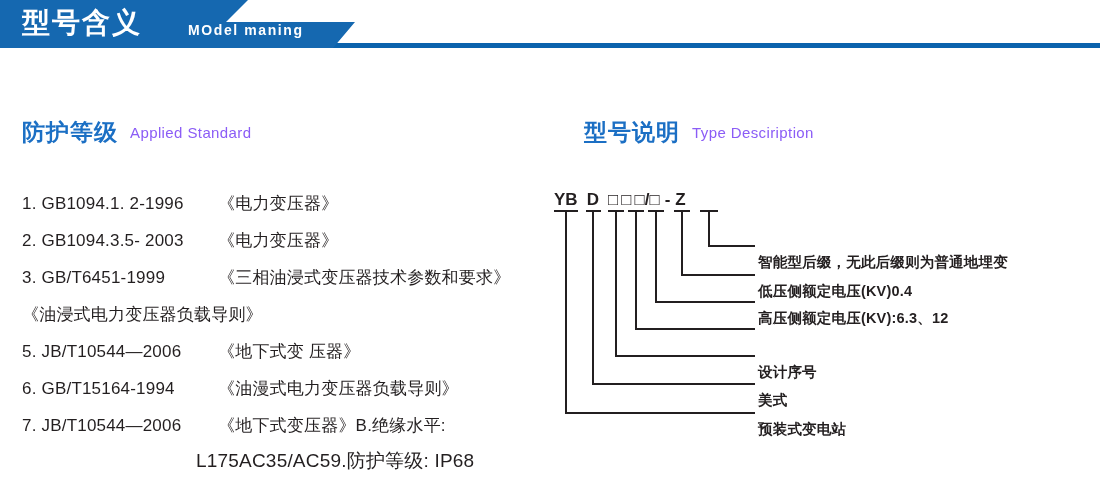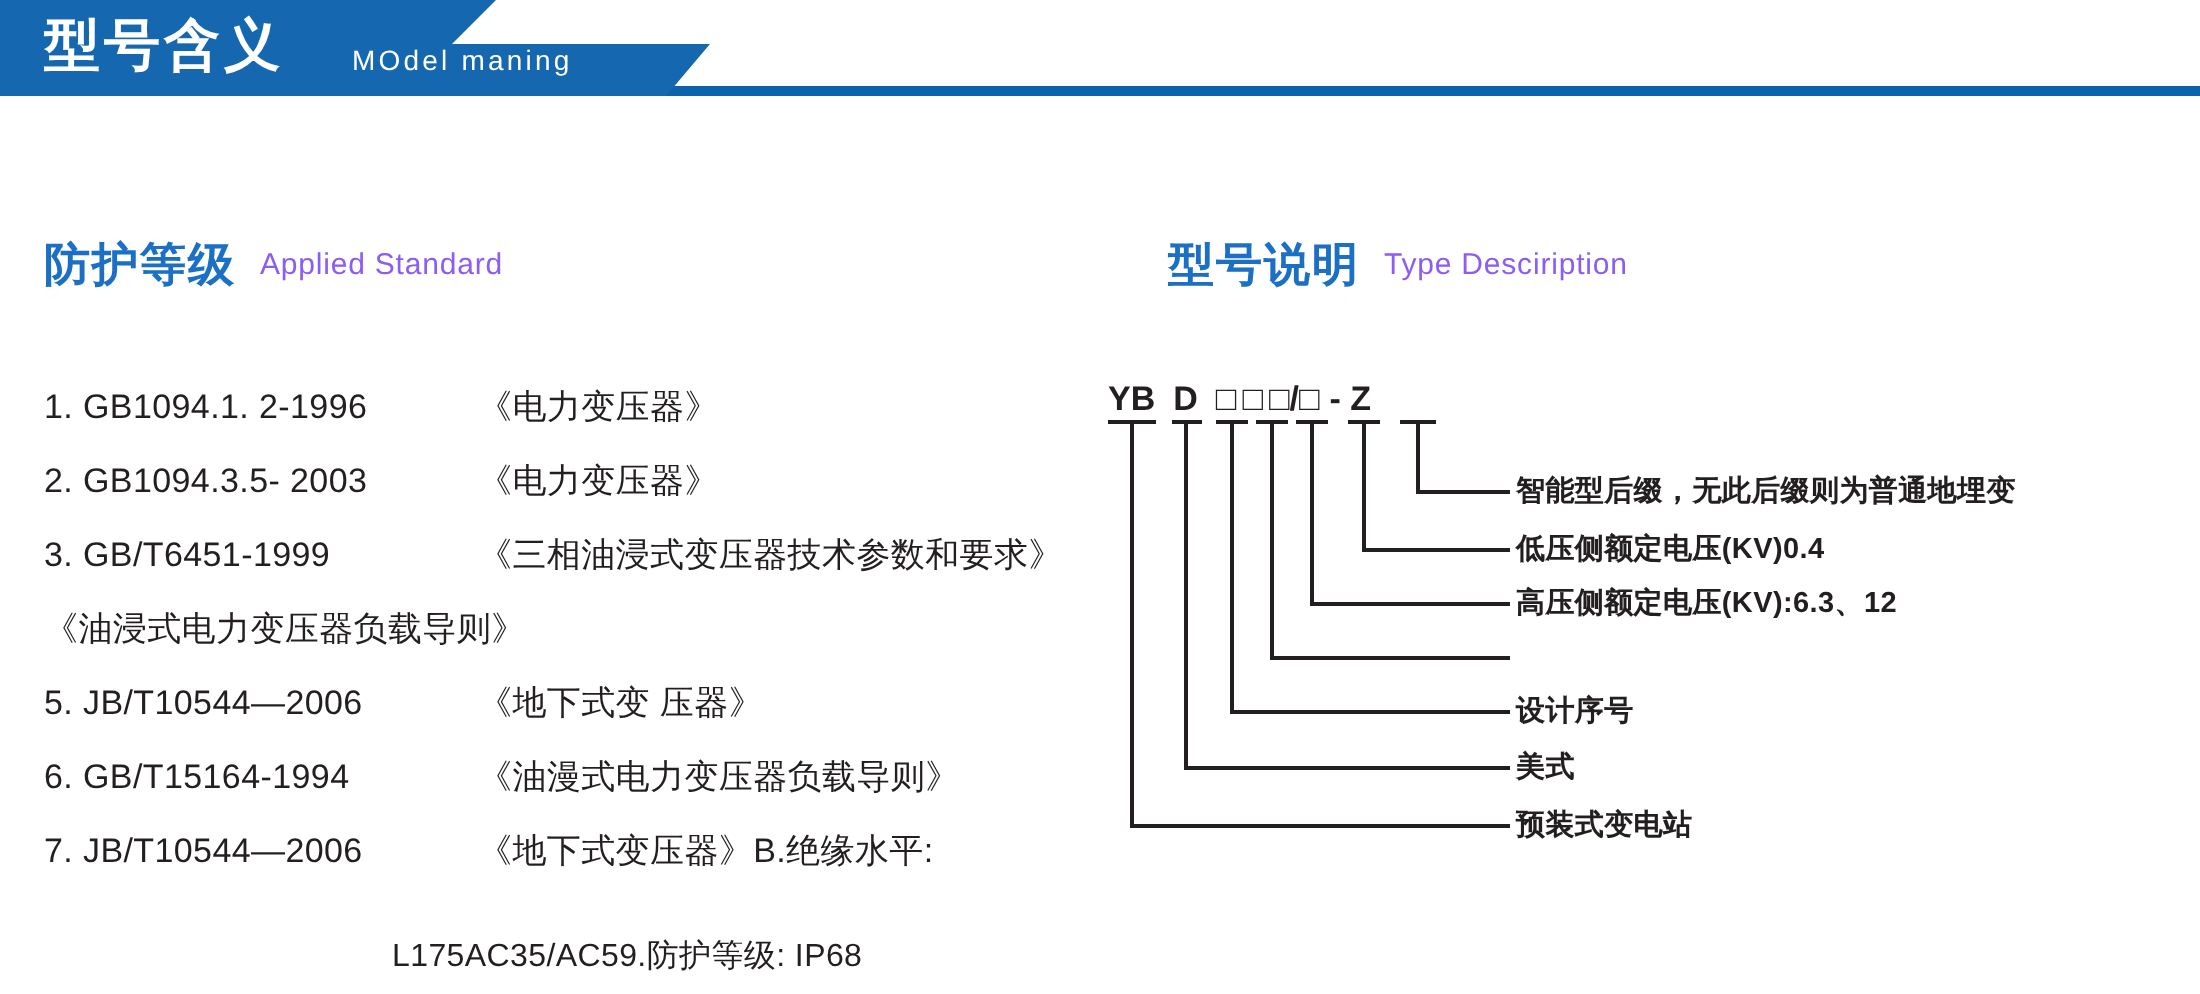--- a/index.html
+++ b/index.html
@@ -44,24 +44,24 @@
     left: 22px;
     top: 4px;
     font-size: 28px;
     font-weight: 700;
     color: #ffffff;
     letter-spacing: 2px;
     line-height: 38px;
   }
   .banner-title-en {
     position: absolute;
-    left: 176px;
+    left: 188px;
     top: 20px;
     font-size: 14px;
-    font-weight: 400;
+    font-weight: 700;
     color: #ffffff;
     letter-spacing: 1.6px;
     line-height: 20px;
   }
 
   
   .sect-head {
     position: absolute;
     white-space: nowrap;
   }
@@ -89,35 +89,34 @@
     left: 22px;
     top: 192px;
     width: 520px;
   }
   .std-row {
     display: flex;
     align-items: baseline;
     height: 37px;
     font-size: 17px;
     white-space: nowrap;
-    gap: 21px;
   }
   .std-code {
     display: inline-block;
     min-width: 196px;
     letter-spacing: 0.2px;
   }
   .std-name {
     letter-spacing: 0.2px;
   }
   .std-cont {
     position: absolute;
     left: 196px;
-    top: 468px;
-    font-size: 16px;
+    top: 448px;
+    font-size: 19px;
     white-space: nowrap;
     letter-spacing: 0.2px;
   }
 
   
   .model-area {
     position: absolute;
     left: 548px;
     top: 190px;
     width: 552px;
@@ -144,20 +143,21 @@
 
   
   .lead-label {
     position: absolute;
     left: 210px;
     font-size: 14.5px;
     font-weight: 700;
     white-space: nowrap;
     letter-spacing: 0.2px;
     line-height: 16px;
+    margin-top: 16px;
   }
 </style>
 </head>
 <body>
 
 <div class="banner-wrap">
   <div class="banner-rule"></div>
   <div class="banner-shape"></div>
   <div class="banner-title-cn">型号含义</div>
   <div class="banner-title-en">MOdel maning</div>

